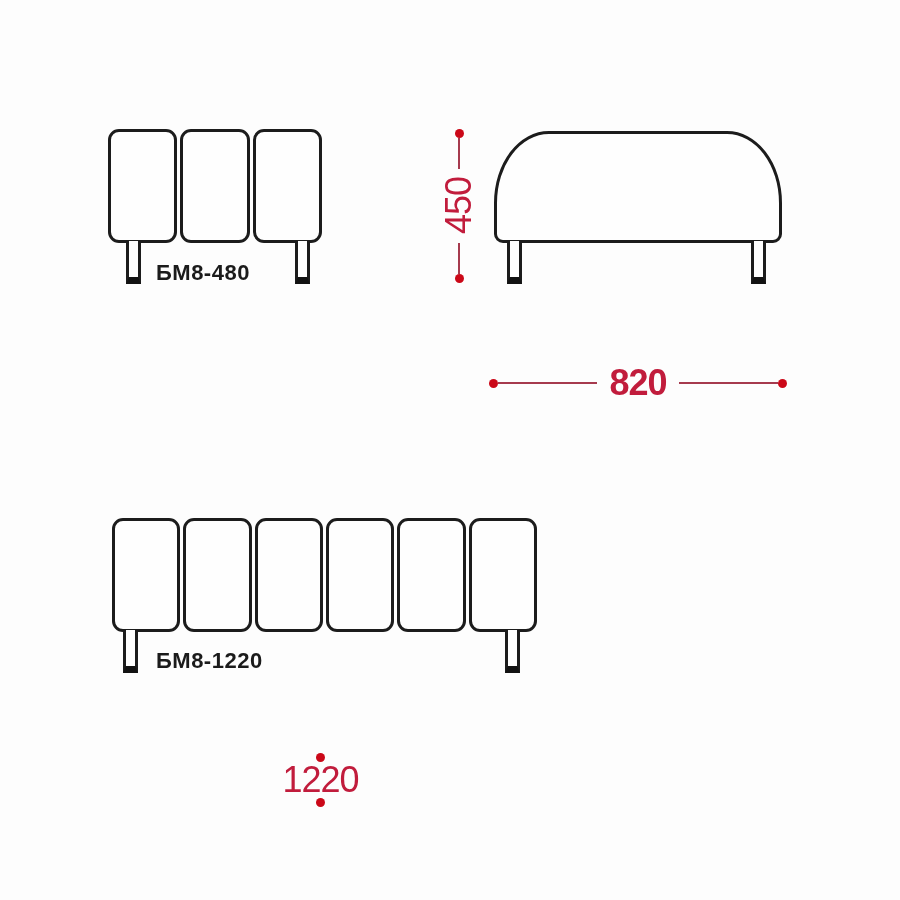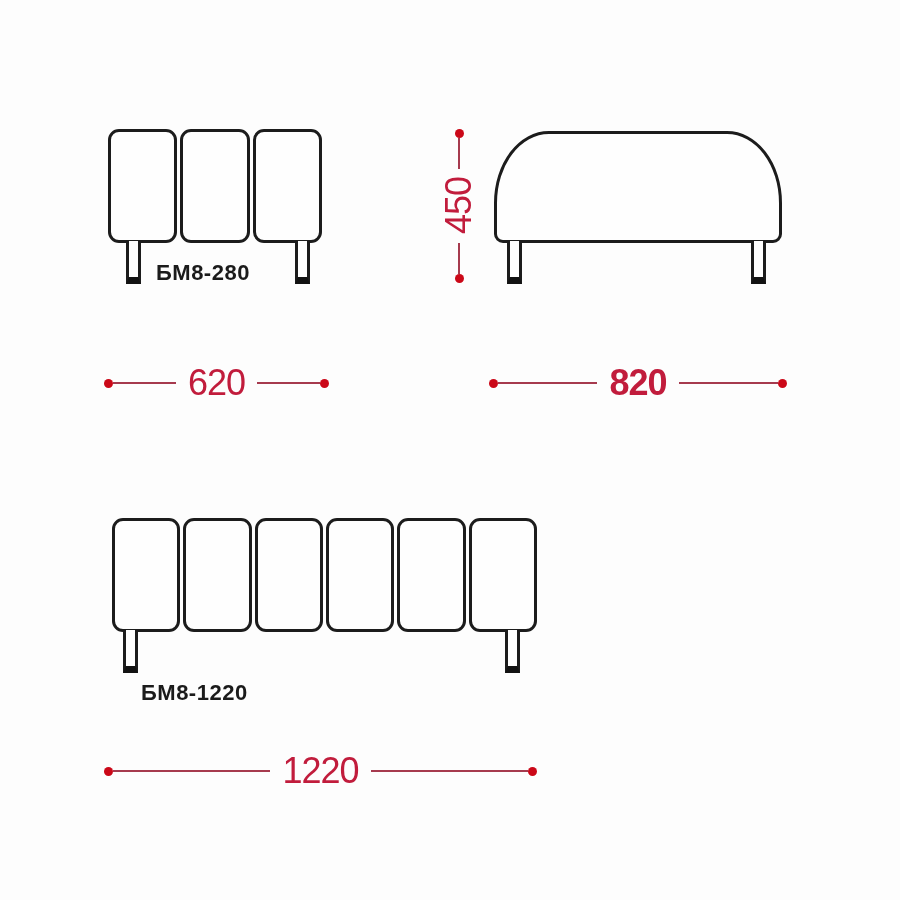--- a/index.html
+++ b/index.html
@@ -51,63 +51,56 @@
 
 <div class="scene">
 
   <div class="bench-plan" style="left:108px; top:129px; width:214px; height:114px;">
       <div class="cushion"></div>
       <div class="cushion"></div>
       <div class="cushion"></div>
     </div>
   <div class="leg" style="left:126px; top:241px;"></div>
   <div class="leg" style="left:295px; top:241px;"></div>
-  <div class="model-label" style="left:156px; top:260px;">БМ8-280</div>
+  <div class="model-label" style="left:156px; top:260px;">БМ8-480</div>
 
   <div class="bench-side" style="left:494px; top:131px; width:288px; height:112px;"></div>
   <div class="leg" style="left:507px; top:241px;"></div>
   <div class="leg" style="left:751px; top:241px;"></div>
 
   <div class="dim-v" style="left:450px; top:129px; width:18px; height:154px;">
     <div class="dim-dot"></div>
     <div class="dim-line-v"></div>
     <div class="dim-text-v">450</div>
     <div class="dim-line-v"></div>
     <div class="dim-dot"></div>
   </div>
 
-  <div class="dim-h" style="left:104px; top:365px; width:225px; height:36px;">
-    <div class="dim-dot"></div>
-    <div class="dim-line-h"></div>
-    <div class="dim-text">620</div>
-    <div class="dim-line-h"></div>
-    <div class="dim-dot"></div>
-  </div>
 
   <div class="dim-h" style="left:489px; top:365px; width:298px; height:36px;font-weight:bold;">
     <div class="dim-dot"></div>
     <div class="dim-line-h"></div>
     <div class="dim-text">820</div>
     <div class="dim-line-h"></div>
     <div class="dim-dot"></div>
   </div>
 
   <div class="bench-plan" style="left:112px; top:518px; width:425px; height:114px;">
       <div class="cushion"></div>
       <div class="cushion"></div>
       <div class="cushion"></div>
       <div class="cushion"></div>
       <div class="cushion"></div>
       <div class="cushion"></div>
     </div>
   <div class="leg" style="left:123px; top:630px;"></div>
   <div class="leg" style="left:505px; top:630px;"></div>
-  <div class="model-label" style="left:141px; top:648px;margin-top:32px;">БМ8-1220</div>
+  <div class="model-label" style="left:156px; top:648px;">БМ8-1220</div>
 
-  <div class="dim-h" style="left:104px; top:753px; width:433px; height:36px;">
+  <div class="dim-h" style="left:104px; top:753px; width:433px; height:36px;flex-direction:column;">
     <div class="dim-dot"></div>
     <div class="dim-line-h"></div>
     <div class="dim-text">1220</div>
     <div class="dim-line-h"></div>
     <div class="dim-dot"></div>
   </div>
 
 </div>
 
 </body></html>

